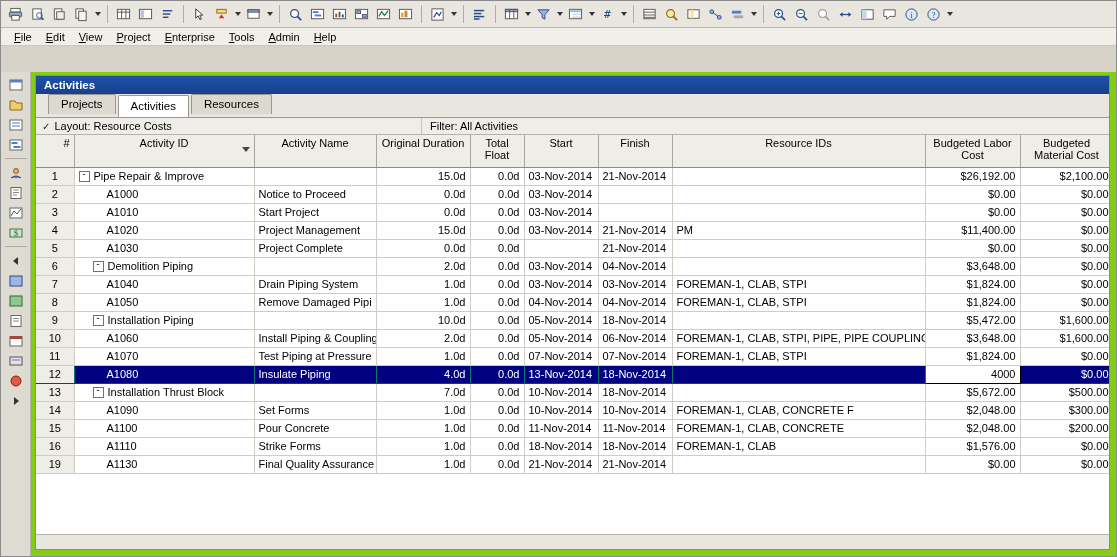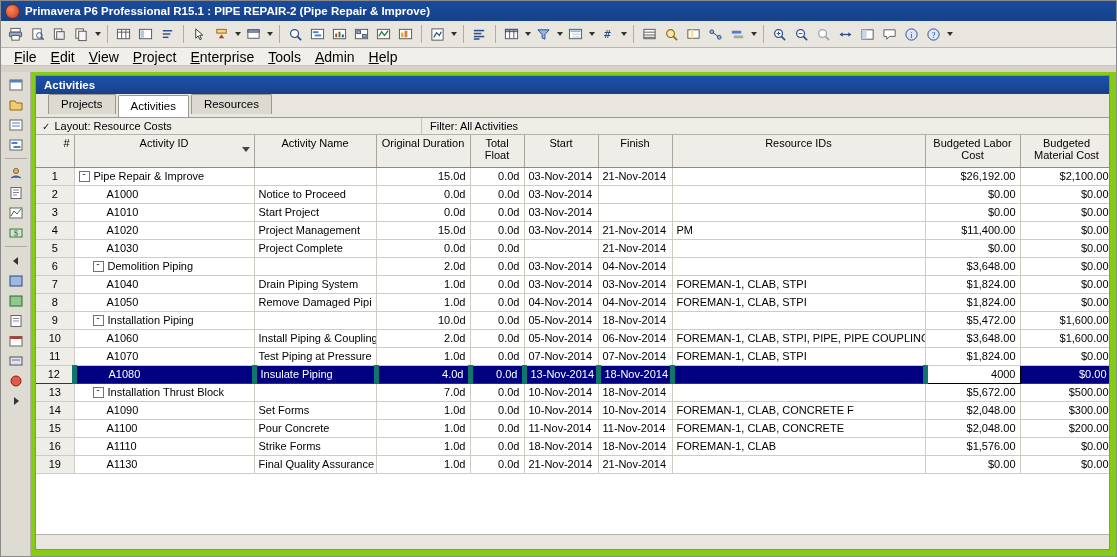--- a/index.html
+++ b/index.html
@@ -14,21 +14,21 @@
   
   .toolbar{height:27px;background:#e8e6df;border-bottom:1px solid #b9b6ad;display:flex;align-items:center;padding:0 4px;box-sizing:border-box;gap:1px;}
   .tb-btn{width:19px;height:19px;display:flex;align-items:center;justify-content:center;border:1px solid transparent;border-radius:2px;}
   .tb-btn svg{display:block;}
   .tb-sep{width:1px;height:18px;background:#b0ada4;margin:0 4px;}
   .tb-caret{width:9px;height:19px;display:flex;align-items:center;justify-content:center;}
   .tb-caret:after{content:"";border-left:3px solid transparent;border-right:3px solid transparent;border-top:4px solid #333;}
 
   
   .menubar{height:18px;background:#f1efe9;border-bottom:1px solid #cac6bd;display:flex;align-items:center;padding:0 6px;box-sizing:border-box;}
-  .menu-item{padding:1px 7px;font-size:14px;color:#000;}
+  .menu-item{padding:1px 7px;font-size:11px;color:#000;}
   .menu-item u{text-decoration:underline;}
 
   
   .body-area{position:absolute;left:0;top:71px;right:0;bottom:0;display:flex;}
   .leftbar{width:30px;background:#dedbd2;border-right:1px solid #b5b2a8;display:flex;flex-direction:column;align-items:center;padding-top:4px;box-sizing:border-box;gap:3px;}
   .lb-ico{width:20px;height:17px;display:flex;align-items:center;justify-content:center;}
   .lb-sep{width:22px;height:1px;background:#b0ada4;margin:2px 0;}
 
   .content{flex:1;position:relative;background:#84cc16;padding:4px 6px 6px 4px;box-sizing:border-box;}
   .panel{position:absolute;left:4px;top:3px;right:6px;bottom:6px;background:#fff;border:1px solid #8e8b82;display:flex;flex-direction:column;}
@@ -45,40 +45,36 @@
   .chk{color:#1b1b1b;font-size:10px;}
 
   
   .grid-wrap{flex:1;overflow:hidden;position:relative;background:#fff;}
   table.grid{border-collapse:collapse;table-layout:fixed;width:1075px;}
   table.grid th{background:#efede7;border-right:1px solid #a8a59c;border-bottom:1px solid #8e8b82;font-weight:normal;font-size:11px;vertical-align:top;padding:2px 4px 0 4px;height:32px;box-sizing:border-box;text-align:center;position:relative;}
   table.grid th.num{text-align:right;}
   table.grid td{border-right:1px solid #cfccc3;border-bottom:1px solid #cfccc3;font-size:11px;height:18px;padding:0 4px;box-sizing:border-box;white-space:nowrap;overflow:hidden;}
   td.c-num{background:#efede7;border-right:1px solid #a8a59c;text-align:center;color:#000;}
   td.right{text-align:right;}
-  tr.sel td{background:#000080;color:#fff;border-right:5px solid #0f766e;border-bottom:1px solid #2a2aa0;}
+  tr.sel td{background:#000080;color:#fff;border-right:1px solid #0f766e;border-bottom:1px solid #2a2aa0;}
   tr.sel td.c-num{background:#efede7;color:#000;}
   .sortmark{position:absolute;right:4px;top:12px;border-left:4px solid transparent;border-right:4px solid transparent;border-top:5px solid #444;}
 
   .expander{display:inline-block;width:9px;height:9px;border:1px solid #767268;background:#fff;line-height:7px;text-align:center;font-size:9px;margin-right:4px;vertical-align:middle;color:#000;font-family:"Liberation Mono",monospace;}
   .idcell{display:flex;align-items:center;}
   .editing{background:#fff !important;color:#000 !important;border:1px solid #000 !important;text-align:left;}
   .caret-txt{border-right:1px solid #000;padding-right:0;}
 
   .hscroll{height:14px;background:#e8e6df;border-top:1px solid #b5b2a8;}
 </style>
 </head>
 <body>
 
 <div id="app">
 
-  <div class="titlebar">
-    <div class="title-icon"></div>
-    <div class="title-text">Primavera P6 Professional R15.1 : PIPE REPAIR-2 (Pipe Repair &amp; Improve)</div>
-  </div>
 
   <div class="toolbar">
     <div class="tb-btn">
       <svg width="15" height="15" viewBox="0 0 16 16">
           <rect x="3" y="1.5" width="10" height="4" fill="#fff" stroke="#555"></rect>
           <rect x="1.5" y="5.5" width="13" height="5" rx="1" fill="#9aa7c4" stroke="#44506e"></rect>
           <rect x="4" y="9" width="8" height="5" fill="#fff" stroke="#555"></rect>
         </svg>
     </div>
     <div class="tb-btn">

